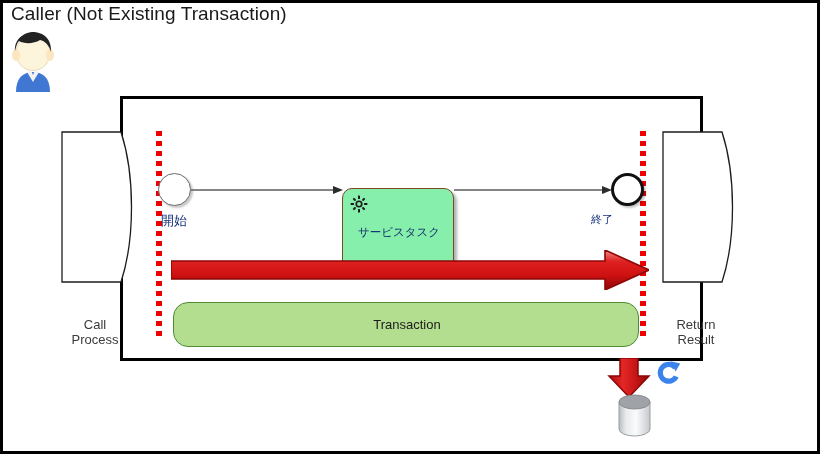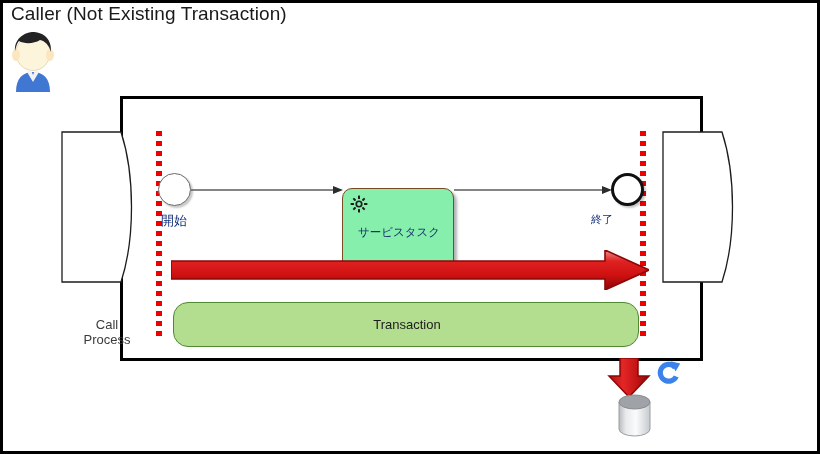--- a/index.html
+++ b/index.html
@@ -57,21 +57,21 @@
     white-space: nowrap;
   }
 
   
   .flag-shape {
     width: 78px;
     height: 152px;
   }
   .flag-text {
     position: absolute;
-    left: 12px;
+    left: 0;
     width: 68px;
     text-align: center;
     font-size: 13px;
     color: #3b3b3b;
     line-height: 15px;
   }
   #call-process-shape { left: 58px; top: 128px; }
   #call-process-text  { top: 186px; }
   #return-result-shape { left: 659px; top: 128px; }
   #return-result-text  { top: 186px; }
@@ -240,20 +240,24 @@
     <div class="flag-text" id="call-process-text">
       <div>Call</div>
       <div>Process</div>
     </div>
   </div>
 
   <div class="abs flag-shape" id="return-result-shape">
     <svg width="78" height="152" viewBox="0 0 78 152">
       <path d="M1 1 L60 1 C74 44 74 108 60 151 L1 151 Z" fill="#ffffff" stroke="#1c1c1c" stroke-width="1.3"></path>
     </svg>
+    <div class="flag-text" id="return-result-text">
+      <div>Return</div>
+      <div>Result</div>
+    </div>
   </div>
 
   <div class="abs tx-boundary" id="tx-boundary-left"></div>
   <div class="abs tx-boundary" id="tx-boundary-right"></div>
 
   <div class="abs" id="start-event"></div>
   <div class="abs" id="start-event-label">開始</div>
 
   <div class="abs seq-flow" id="seq-flow-1">
     <svg width="152" height="16" viewBox="0 0 152 16">

